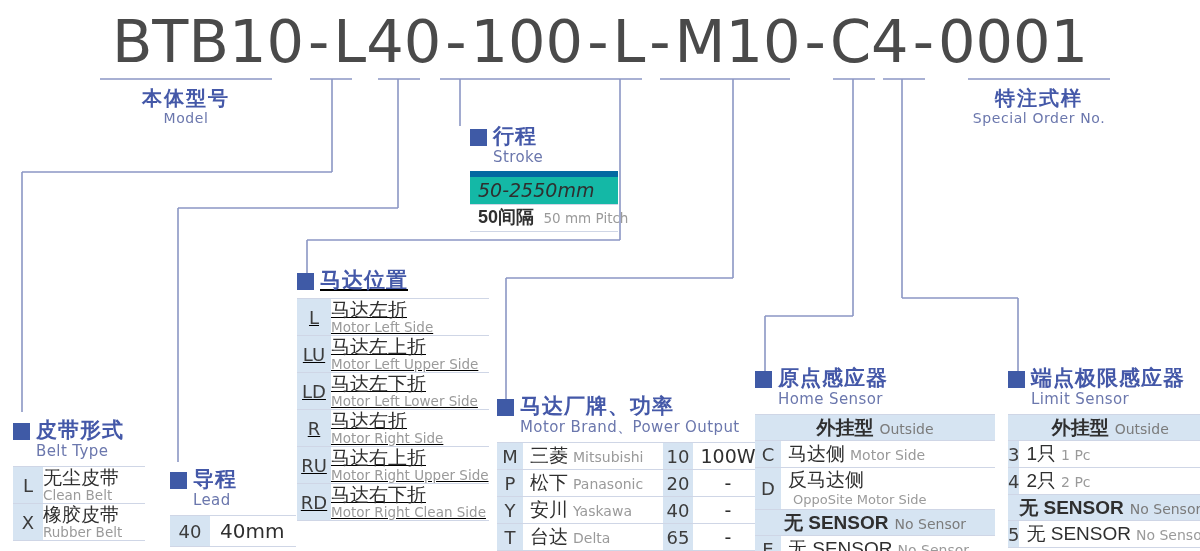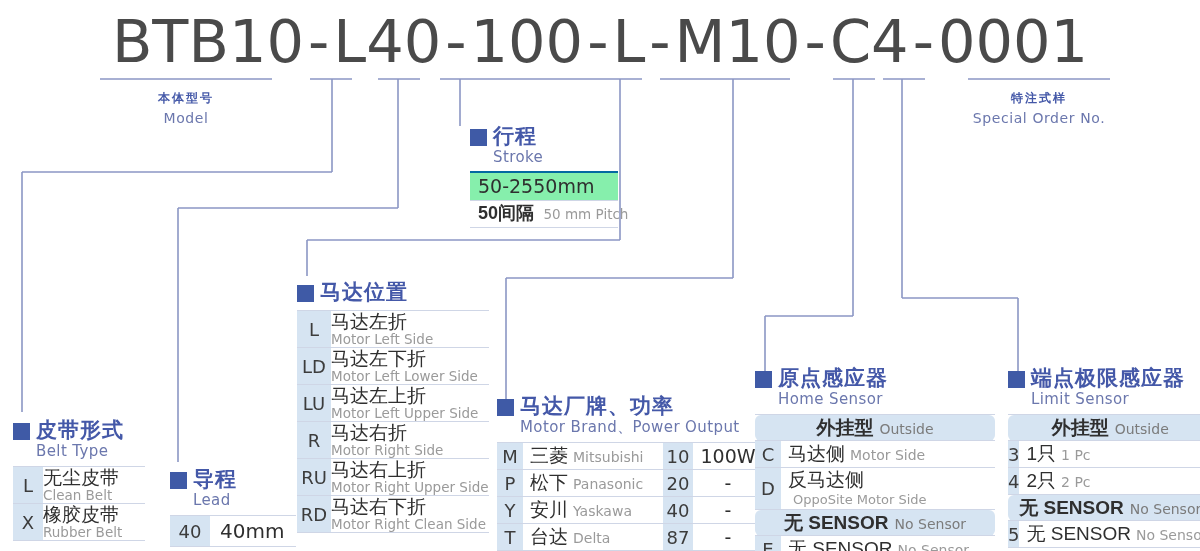--- a/index.html
+++ b/index.html
@@ -28,50 +28,50 @@
   .grp-head{display:flex;align-items:flex-start;gap:6px;white-space:nowrap;}
   .sq{width:17px;height:17px;background:#3f5aa6;flex:none;margin-top:5px;}
   .t-cn{color:#4458a8;font-size:21px;font-weight:700;line-height:24px;letter-spacing:1px;}
   .t-en{color:#6b77ad;font-size:15px;font-weight:400;line-height:17px;letter-spacing:.4px;
         font-family:"DejaVu Sans","Liberation Sans",sans-serif;}
   .head-texts{display:flex;flex-direction:column;}
   .en-wrap{padding-left:23px;}
 
   
   .topcap{position:absolute;text-align:center;}
-  .topcap .t-cn{font-size:12px;letter-spacing:2px;}
+  .topcap .t-cn{font-size:20px;letter-spacing:2px;}
   .topcap .t-en{font-size:14px;letter-spacing:.6px;}
 
   
   table.spec{border-collapse:collapse;margin-top:6px;font-size:15px;}
   table.spec td{
     border-top:1px solid #cfd6e6;border-bottom:1px solid #cfd6e6;
     padding:0;vertical-align:middle;
   }
   td.key{
     background:#d6e4f2;color:#3c3c3c;text-align:center;
     font-size:18px;font-weight:400;
     font-family:"DejaVu Sans","Liberation Sans",sans-serif;
   }
   td.val{background:#ffffff;padding:2px 6px 3px 8px;margin-top:18px;}
   td.val.tight{padding:1px 5px 2px 7px;}
   .v-cn{color:#2f2f2f;font-size:19px;font-weight:400;line-height:21px;white-space:nowrap;}
   .v-en{color:#9a9a9a;font-size:13.5px;line-height:15px;white-space:nowrap;
         font-family:"DejaVu Sans","Liberation Sans",sans-serif;}
   .inline .v-cn{display:inline;text-align:center;}
   .inline .v-en{display:inline;margin-left:5px;font-size:14px;}
-  .bandrow td{background:#d6e4f2;text-align:center;padding:2px 4px 3px;border-radius:6px;}
+  .bandrow td{background:#d6e4f2;text-align:center;padding:2px 4px 3px;}
   .bandrow .v-cn{display:inline;font-weight:700;}
   .bandrow .v-en{display:inline;margin-left:6px;font-size:14px;color:#7b7b7b;}
 
   
   .stroke-box{margin-top:5px;width:148px;}
-  .stroke-a{background:#86efac;border-top:2px solid #0369a1;border-bottom:1px solid #cfd6e6;
+  .stroke-a{background:#14b8a6;border-top:6px solid #0369a1;border-bottom:1px solid #cfd6e6;
             padding:2px 8px 3px;color:#2f2f2f;font-size:19px;
-            font-family:"DejaVu Sans","Liberation Sans",sans-serif;}
+            font-family:"DejaVu Sans","Liberation Sans",sans-serif;font-style:italic;}
   .stroke-b{background:#ffffff;border-bottom:1px solid #cfd6e6;padding:2px 8px 3px;white-space:nowrap;}
   .stroke-b .v-cn{display:inline;font-weight:700;font-size:18px;}
   .stroke-b .v-en{display:inline;margin-left:5px;font-size:13.5px;}
 
   .num{font-family:"DejaVu Sans","Liberation Sans",sans-serif;}
 </style>
 </head>
 <body>
 
 <div id="stage">
@@ -156,46 +156,46 @@
     <div class="en-wrap"><span class="t-en">Stroke</span></div>
     <div class="stroke-box">
       <div class="stroke-a">50-2550mm</div>
       <div class="stroke-b">
         <span class="v-cn">50间隔</span>
         <span class="v-en">50 mm Pitch</span>
       </div>
     </div>
   </div>
 
-  <div class="grp" style="left:297px;top:280px;">
+  <div class="grp" style="left:297px;top:268px;text-decoration:underline;">
     <div class="grp-head">
       <span class="sq"></span>
       <span class="t-cn">马达位置</span>
     </div>
     <table class="spec">
       <tbody>
           <tr>
         <td class="key" style="width:34px;height:34px;">L</td>
         <td class="val" style="width:140px;">
           <div class="v-cn">马达左折</div>
           <div class="v-en">Motor Left Side</div>
         </td>
       </tr>
       <tr>
+        <td class="key" style="height:34px;">LU</td>
+        <td class="val">
+          <div class="v-cn">马达左上折</div>
+          <div class="v-en">Motor Left Upper Side</div>
+        </td>
+      </tr>
+      <tr>
         <td class="key" style="height:34px;">LD</td>
         <td class="val">
           <div class="v-cn">马达左下折</div>
           <div class="v-en">Motor Left Lower Side</div>
-        </td>
-      </tr>
-      <tr>
-        <td class="key" style="height:34px;">LU</td>
-        <td class="val">
-          <div class="v-cn">马达左上折</div>
-          <div class="v-en">Motor Left Upper Side</div>
         </td>
       </tr>
       <tr>
         <td class="key" style="height:34px;">R</td>
         <td class="val">
           <div class="v-cn">马达右折</div>
           <div class="v-en">Motor Right Side</div>
         </td>
       </tr>
       <tr>
@@ -246,21 +246,21 @@
           <span class="v-cn">安川</span><span class="v-en">Yaskawa</span>
         </td>
         <td class="key num">40</td>
         <td class="val num" style="text-align:center;font-size:19px;color:#2f2f2f;padding:2px 4px;">-</td>
       </tr>
       <tr>
         <td class="key" style="height:26px;">T</td>
         <td class="val tight inline">
           <span class="v-cn">台达</span><span class="v-en">Delta</span>
         </td>
-        <td class="key num">87</td>
+        <td class="key num">65</td>
         <td class="val num" style="text-align:center;font-size:19px;color:#2f2f2f;padding:2px 4px;">-</td>
       </tr>
     </tbody>
       </table>
   </div>
 
   <div class="grp" style="left:13px;top:418px;">
     <div class="grp-head">
       <span class="sq"></span>
       <span class="t-cn">皮带形式</span>

